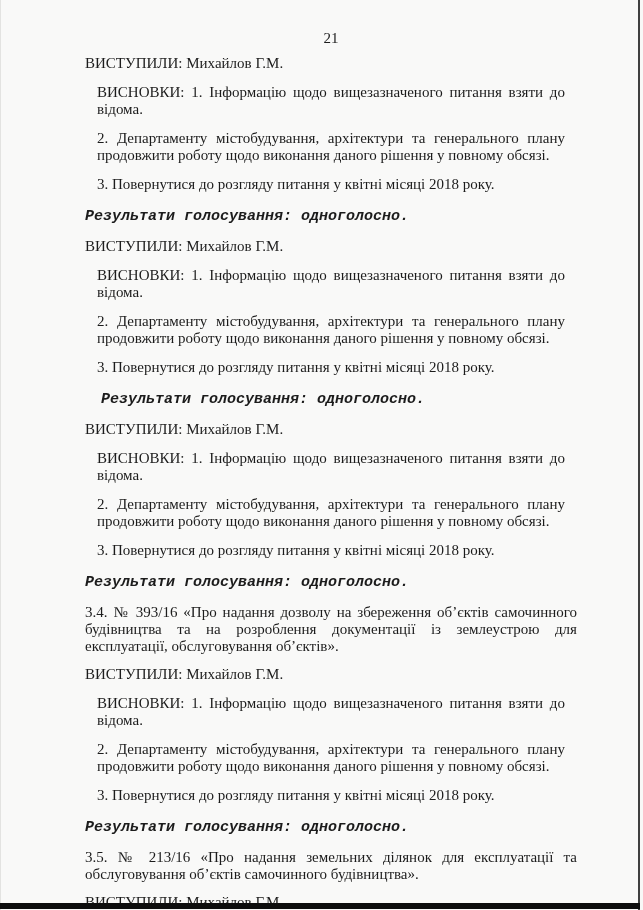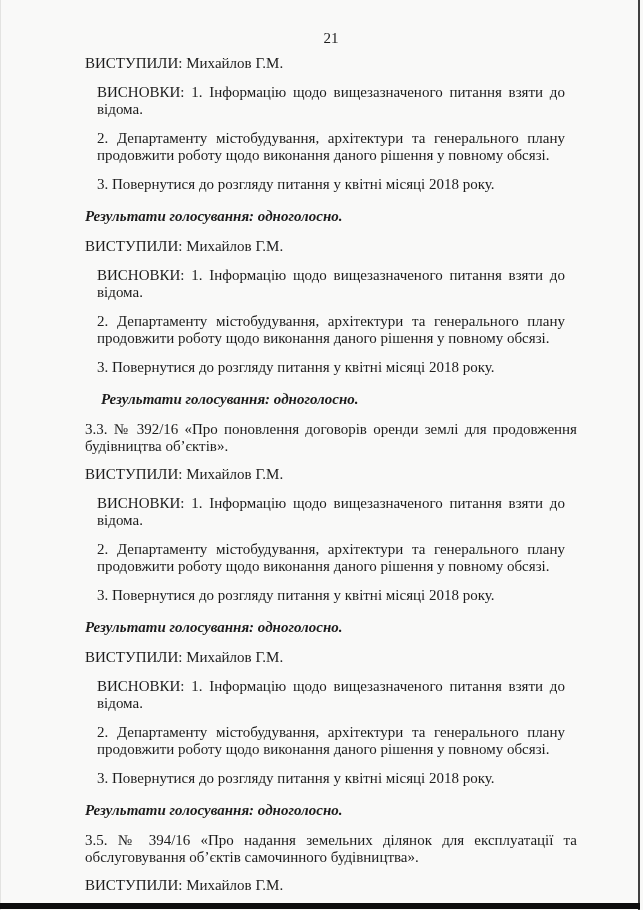--- a/index.html
+++ b/index.html
@@ -36,20 +36,21 @@
     margin: 0 0 15px 0;
   }
   .concl p {
     margin: 12px;
     text-align: justify;
   }
   .result {
     margin: 8px 0 13px 0;
     font-style: italic;
     font-weight: bold;
+    font-family: Liberation Mono, monospace;
   }
   .result.indented {
     text-indent: 16px;
   }
   .heading {
     margin: 0 0 11px 0;
     text-align: justify;
   }
   
   .edge-right {
@@ -95,38 +96,38 @@
     <p class="result">Результати голосування: одноголосно.</p>
 
     <p class="spoke">ВИСТУПИЛИ: Михайлов Г.М.</p>
     <div class="concl">
       <p>ВИСНОВКИ: 1. Інформацію щодо вищезазначеного питання взяти до відома.</p>
       <p>2. Департаменту містобудування, архітектури та генерального плану продовжити роботу щодо виконання даного рішення у повному обсязі.</p>
       <p>3. Повернутися до розгляду питання у квітні місяці 2018 року.</p>
     </div>
     <p class="result indented">Результати голосування: одноголосно.</p>
 
-    <p class="heading">3.3. № 392/16 «Про поновлення договорів оренди землі для продовження будівництва об’єктів».</p>
     <p class="spoke">ВИСТУПИЛИ: Михайлов Г.М.</p>
     <div class="concl">
       <p>ВИСНОВКИ: 1. Інформацію щодо вищезазначеного питання взяти до відома.</p>
       <p>2. Департаменту містобудування, архітектури та генерального плану продовжити роботу щодо виконання даного рішення у повному обсязі.</p>
       <p>3. Повернутися до розгляду питання у квітні місяці 2018 року.</p>
     </div>
     <p class="result">Результати голосування: одноголосно.</p>
 
+    <p class="heading">3.4. № 393/16 «Про надання дозволу на збереження об’єктів самочинного будівництва та на розроблення документації із землеустрою для експлуатації, обслуговування об’єктів».</p>
     <p class="spoke">ВИСТУПИЛИ: Михайлов Г.М.</p>
     <div class="concl">
       <p>ВИСНОВКИ: 1. Інформацію щодо вищезазначеного питання взяти до відома.</p>
       <p>2. Департаменту містобудування, архітектури та генерального плану продовжити роботу щодо виконання даного рішення у повному обсязі.</p>
       <p>3. Повернутися до розгляду питання у квітні місяці 2018 року.</p>
     </div>
     <p class="result">Результати голосування: одноголосно.</p>
 
-    <p class="heading">3.5. № 394/16 «Про надання земельних ділянок для експлуатації та обслуговування об’єктів самочинного будівництва».</p>
+    <p class="heading">3.5. № 213/16 «Про надання земельних ділянок для експлуатації та обслуговування об’єктів самочинного будівництва».</p>
     <p class="spoke">ВИСТУПИЛИ: Михайлов Г.М.</p>
 
   </main>
 
   <div class="edge-left"></div>
   <div class="edge-right"></div>
   <div class="edge-bottom"></div>
 
 </div>
 

